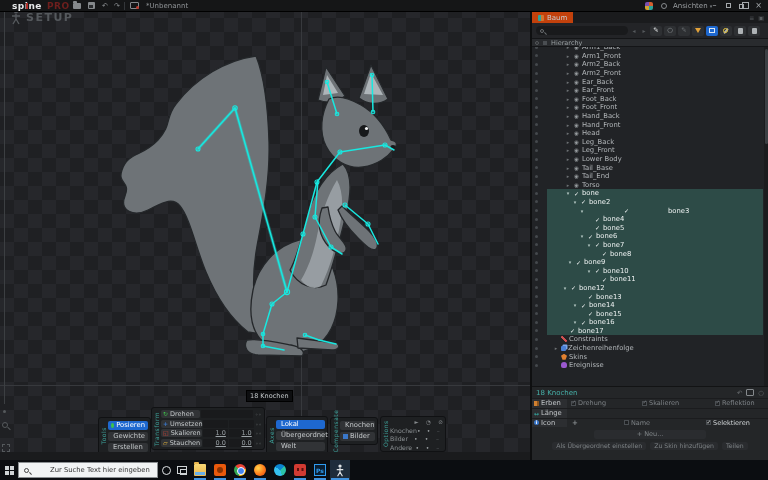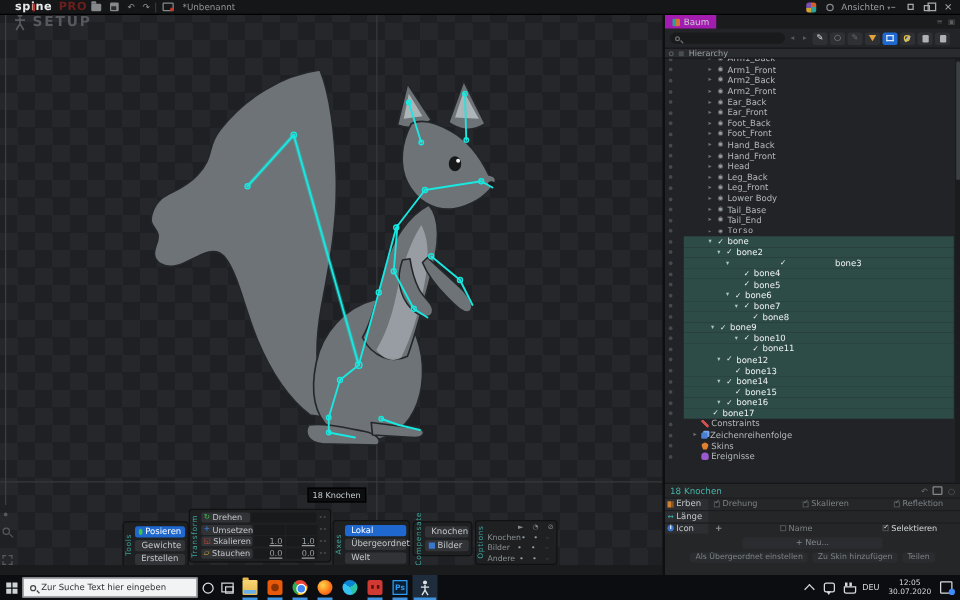--- a/index.html
+++ b/index.html
@@ -73,21 +73,21 @@
   .ohead { display:flex; margin-left:24px; gap:7px; height:8px; align-items:center; }
   .oic { width:6px; height:6px; color:#85898c; font-size:5.5px; line-height:6px; text-align:center; }
   .orow { display:flex; align-items:center; height:8.5px; font-size:6.2px; color:#8b9093; }
   .olabel { width:24px; }
   .odot { width:13px; text-align:center; color:#9aa0a3; font-size:6px; }
   .odash { width:13px; text-align:center; color:#55595c; font-size:6px; }
 
   
   .rightpanel { position:absolute; top:12px; left:530px; width:238px; height:448px; background:#232427; border-left:2px solid #0e0f10; display:flex; flex-direction:column; z-index:10; }
   .tabbar { height:11px; background:#1a1b1d; display:flex; align-items:center; flex:none; }
-  .tab { display:flex; align-items:center; gap:3px; background:#a21caf; height:11px; padding:0 6px; font-size:7px; color:#c9cdd0; }
+  .tab { display:flex; align-items:center; gap:3px; background:#c2410c; height:11px; padding:0 6px; font-size:7px; color:#c9cdd0; }
   .tab-icon { width:6px; height:6px; border-radius:1px; background:conic-gradient(#d3742f 0 50%, #2ba39a 0); }
   .tabbar-right { margin-left:auto; display:flex; gap:4px; padding-right:4px; color:#5a5e61; font-size:6px; }
   .searchrow { height:15px; display:flex; align-items:center; padding:0 4px; gap:2px; background:#232427; flex:none; }
   .search { width:92px; height:9px; background:#191a1c; border-radius:5px; display:flex; align-items:center; padding:0 4px; gap:3px; flex:none; }
   .smag { width:4px; height:4px; border:1px solid #6a6e71; border-radius:50%; position:relative; flex:none; }
   .smag::after { content:""; position:absolute; left:3px; top:3.5px; width:3px; height:1px; background:#6a6e71; transform:rotate(45deg); }
   .navarr { color:#55595c; font-size:6px; width:8px; text-align:center; }
   .tbtn { width:12px; height:10px; border-radius:2px; background:#2e3033; display:flex; align-items:center; justify-content:center; flex:none; }
   .tbtn.active { background:#1e68cf; }
   .ti { font-size:6.5px; line-height:7px; color:#c6cacd; }
@@ -143,21 +143,21 @@
   .swatch { width:24px; height:6px; background:#878c90; border:1px solid #55595c; }
   .newbtn { margin:3px auto 1px; width:112px; height:8.5px; background:#2a2c2f; border-radius:2px; color:#83888b; font-size:6.5px; text-align:center; line-height:8.5px; }
   .actions { display:flex; justify-content:center; gap:4px; margin-top:2px; }
   .abtn { height:8.5px; background:#2a2c2f; border-radius:2px; color:#7d8285; font-size:6.2px; line-height:8.5px; padding:0 4px; white-space:nowrap; }
 
   
   .taskbar { position:absolute; left:0; right:0; bottom:0; height:20px; background:#0b0d11; display:flex; align-items:center; z-index:40; }
   .start { width:18px; height:20px; display:flex; align-items:center; justify-content:center; flex:none; }
   .winlogo { width:9px; height:9px; display:grid; grid-template-columns:1fr 1fr; grid-template-rows:1fr 1fr; gap:1px; }
   .winlogo i { background:#cfd3d6; }
-  .tsearch { width:140px; height:16px; background:#f1f3f4; border:1px solid #8a8e91; display:flex; align-items:center; gap:4px; padding:0 5px; color:#333; font-size:6.8px; flex:none; white-space:nowrap; overflow:hidden; }
+  .tsearch { width:140px; height:16px; background:#f1f3f4; border:1px solid #8a8e91; display:flex; align-items:center; gap:21px; padding:0 5px; color:#333; font-size:6.8px; flex:none; white-space:nowrap; overflow:hidden; }
   .dmag { width:5px; height:5px; border:1px solid #444; border-radius:50%; position:relative; flex:none; }
   .dmag::after { content:""; position:absolute; left:4px; top:4.5px; width:3px; height:1px; background:#444; transform:rotate(45deg); }
   .tico { width:16px; height:20px; display:flex; align-items:center; justify-content:center; flex:none; }
   .cortana { width:9px; height:9px; border:1.5px solid #dfe3e6; border-radius:50%; }
   .tview { width:10px; height:8px; border:1px solid #cfd3d6; position:relative; }
   .tview::after { content:""; position:absolute; left:2px; top:1.5px; width:5px; height:4px; border:1px solid #cfd3d6; }
   .tapp { width:20px; height:20px; display:flex; align-items:center; justify-content:center; position:relative; flex:none; }
   .tapp.running::after { content:""; position:absolute; bottom:0; left:4px; right:4px; height:2px; background:#4193e0; }
   .tapp.active { background:#1e2c3b; }
   .tapp.active::after { left:1px; right:1px; }
@@ -604,21 +604,21 @@
           <div class="trow">
             <span class="gdot"></span>
             <span class="tcontent" style="padding-left: 18px;">
               <span class="tarrow">▸</span>
               <span class="ticon">◉</span>
               <span class="tname">Tail_End</span>
             </span>
           </div>
           <div class="trow">
             <span class="gdot"></span>
-            <span class="tcontent" style="padding-left: 18px; font-family: Liberation Mono, monospace;">
+            <span class="tcontent" style="padding-left: 18px;">
               <span class="tarrow">▸</span>
               <span class="ticon">◉</span>
               <span class="tname">Torso</span>
             </span>
           </div>
           <div class="trow sel">
             <span class="gdot"></span>
             <span class="tcontent" style="padding-left: 18px;">
               <span class="tarrow">▾</span>
               <span class="ticon bone">✓</span>
@@ -700,21 +700,21 @@
           <div class="trow sel">
             <span class="gdot"></span>
             <span class="tcontent" style="padding-left: 46px;">
               <span class="tarrow"></span>
               <span class="ticon bone">✓</span>
               <span class="tname">bone11</span>
             </span>
           </div>
           <div class="trow sel">
             <span class="gdot"></span>
-            <span class="tcontent" style="padding-left: 25px;">
+            <span class="tcontent" style="padding-left: 15px;">
               <span class="tarrow">▾</span>
               <span class="ticon bone">✓</span>
               <span class="tname">bone12</span>
             </span>
           </div>
           <div class="trow sel">
             <span class="gdot"></span>
             <span class="tcontent" style="padding-left: 32px;">
               <span class="tarrow"></span>
               <span class="ticon bone">✓</span>
@@ -897,26 +897,15 @@
         </div>
         <div class="tapp running active">
           <span class="ai ai-spine">
             <svg width="10" height="13" viewBox="0 0 10 16">
               <circle cx="5" cy="2.5" r="2" fill="currentColor"></circle>
               <path d="M5,5 L5,10 M1,7 L9,7 M5,10 L2,15 M5,10 L8,15" stroke="currentColor" stroke-width="1.4" fill="none"></path>
             </svg>
           </span>
         </div>
       </div>
-    <div class="tray">
-      <span class="chev"></span>
-      <span class="bubble"></span>
-      <span class="plug"></span>
-      <span class="lang">DEU</span>
-      <span class="clock">
-        <span style="display:block">12:05</span>
-        <span style="display:block">30.07.2020</span>
-      </span>
-      <span class="notif"></span>
-    </div>
   </div>
 
 </div>
 
 </body></html>

